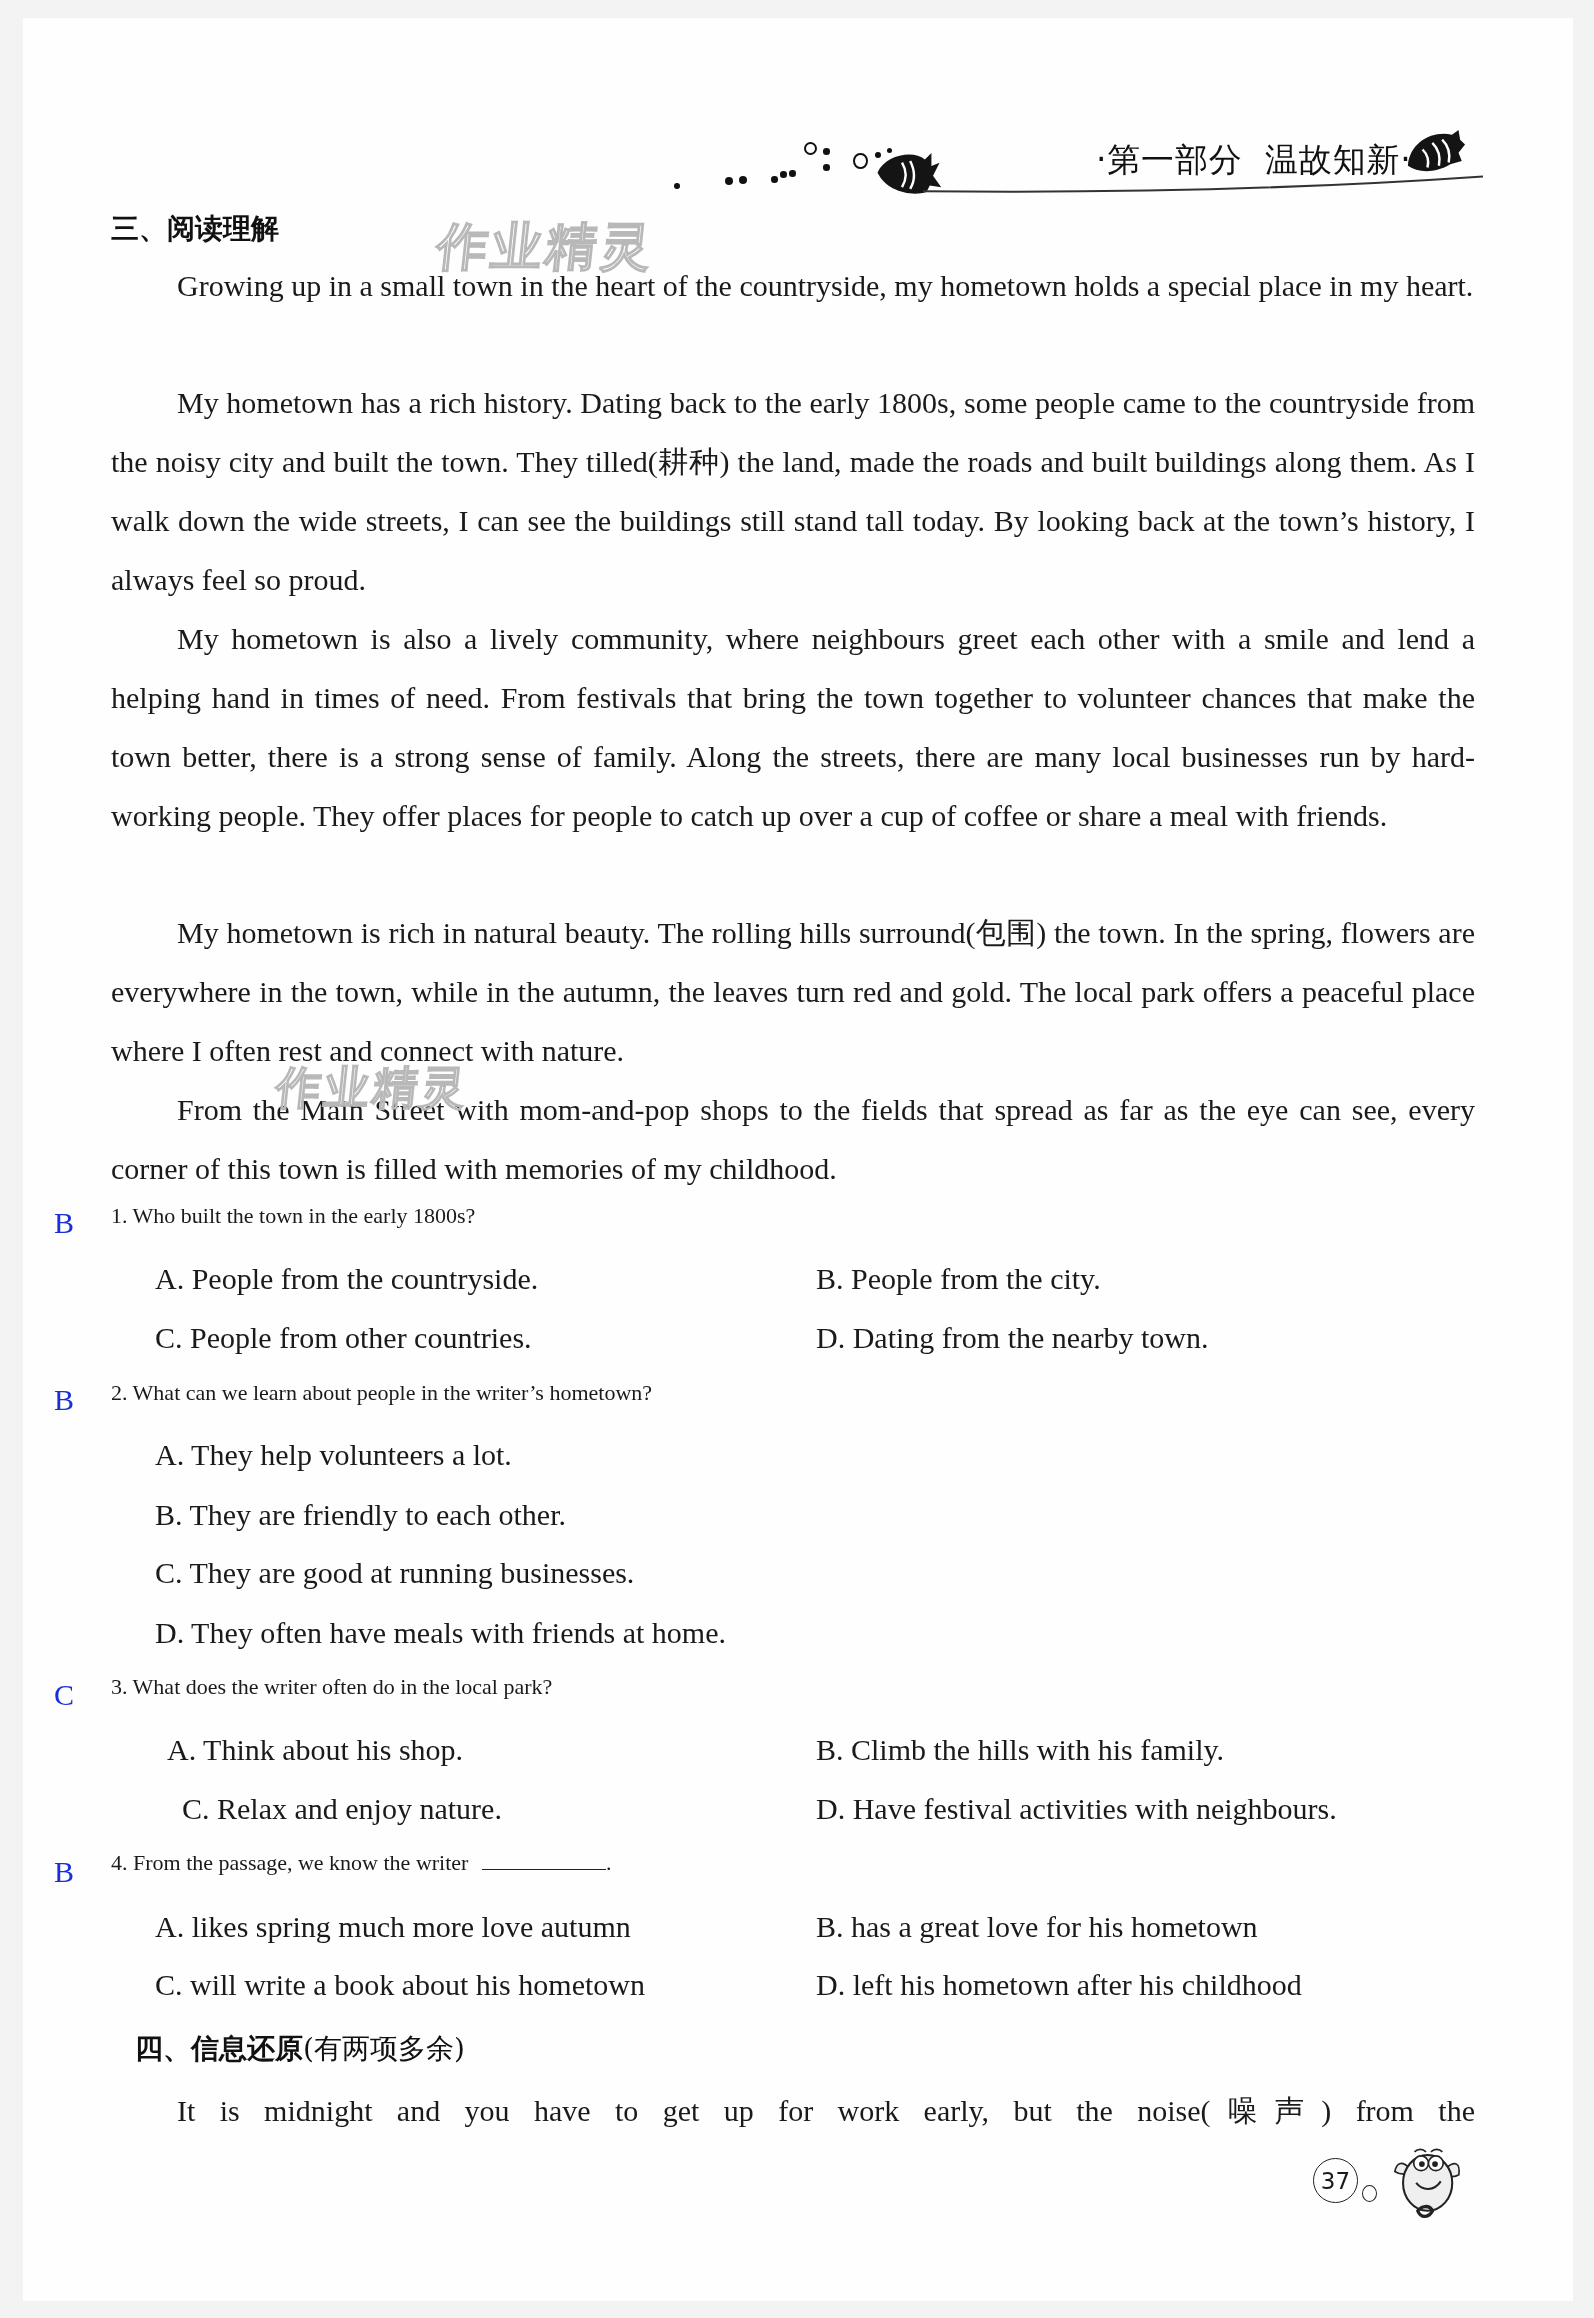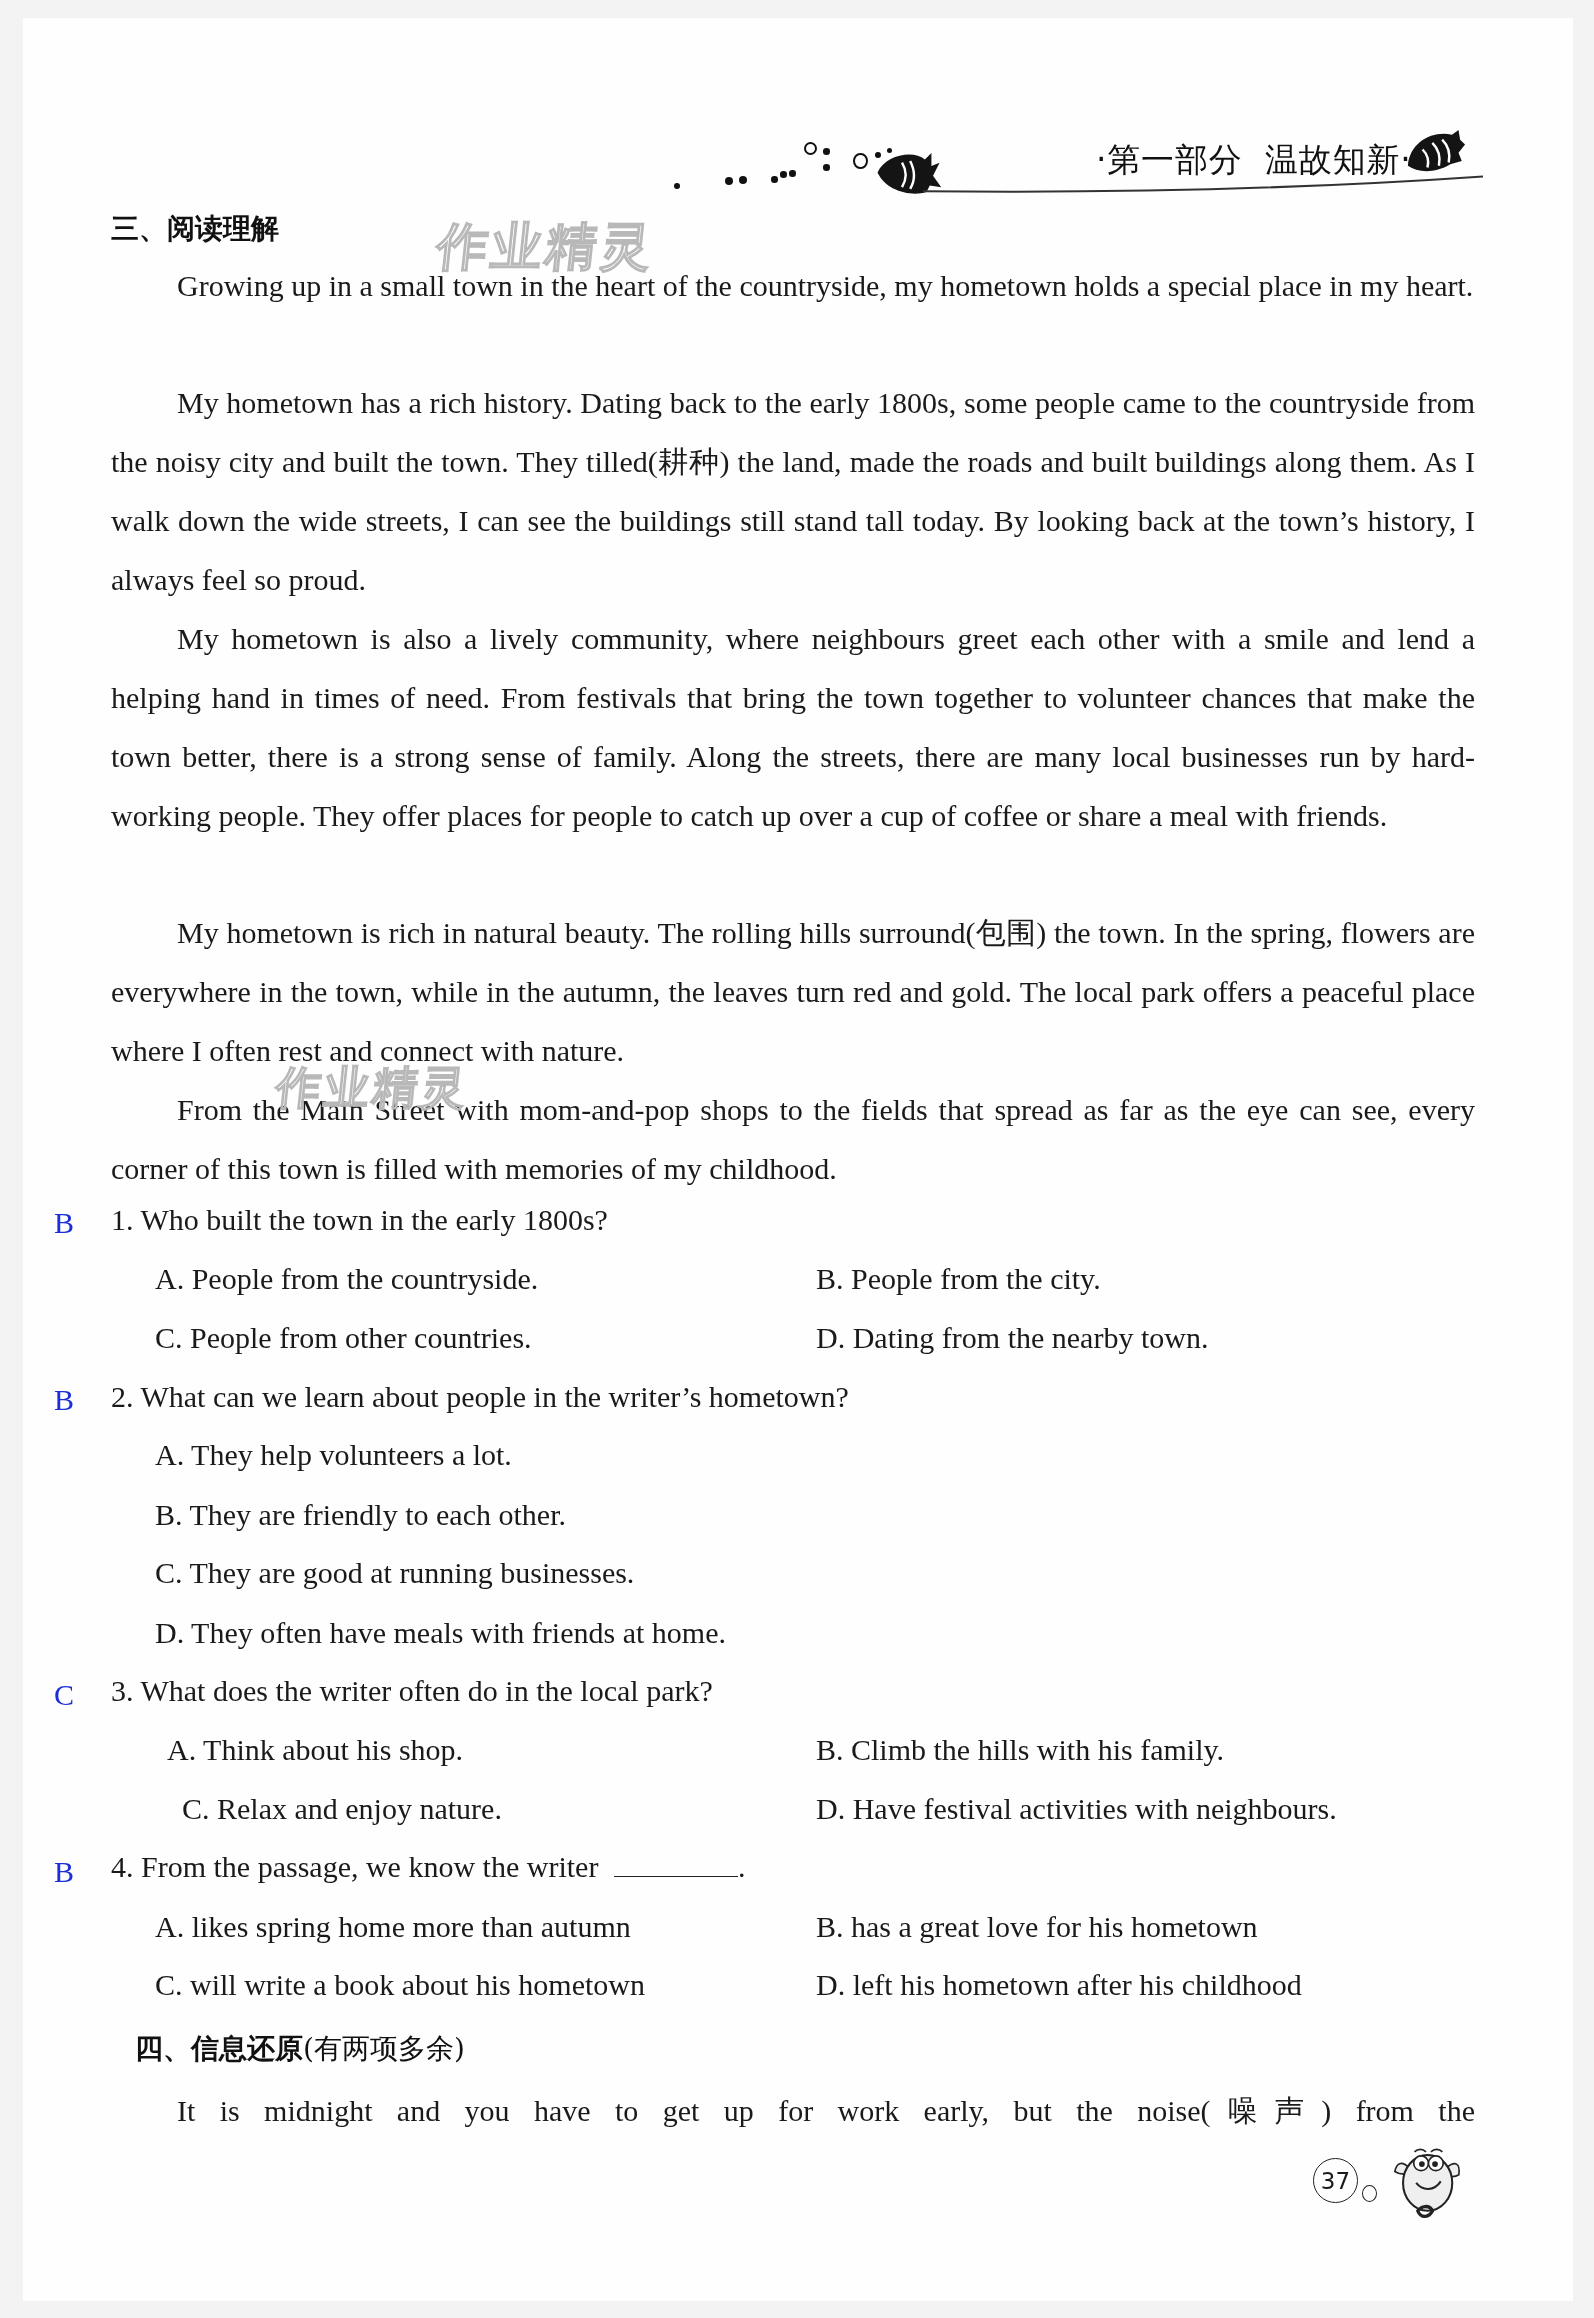--- a/index.html
+++ b/index.html
@@ -40,21 +40,21 @@
     position: absolute; left: 111px;
     font-family: "DejaVu Sans", sans-serif; font-weight: bold; font-size: 28px; color: #111;
   }
   .sec-title .sub { font-weight: normal; font-family: "DejaVu Serif", serif; }
 
   .para {
     position: absolute; left: 111px; width: 1364px;
     font-size: 30px; line-height: 59px; text-align: justify;
     text-indent: 66px;
   }
-  .q { position: absolute; font-size: 30px; white-space: nowrap; }
+  .q { position: absolute; font-size: 22px; white-space: nowrap; }
   .ans {
     position: absolute; left: 54px; font-size: 30px; color: #1a2fd8;
     font-family: "Liberation Serif", serif;
   }
   .opt { position: absolute; font-size: 30px; white-space: nowrap; }
   .blank { display: inline-block; width: 124px; border-bottom: 1.6px solid #222; margin-left: 8.2px; vertical-align: baseline; }
 
   .pagenum {
     position: absolute; left: 1313px; top: 2158px; width: 43px; height: 43px;
     border: 1.6px solid #222; border-radius: 50%;
@@ -149,21 +149,21 @@
   <div class="opt" style="left:816px;top:1792px;">D.  Have festival activities with neighbours.</div>
 </div>
 
 <div>
   <div class="ans" style="top:1855px;">B</div>
   <div class="q" style="left:111px;top:1850px;">
     <span>4.</span>
     <span>From the passage, we know the writer</span>
     <span class="blank"></span><span>.</span>
   </div>
-  <div class="opt" style="left:155px;top:1910px;">A.  likes spring home more than autumn</div>
+  <div class="opt" style="left:155px;top:1910px;">A.  likes spring much more love autumn</div>
   <div class="opt" style="left:816px;top:1910px;">B.  has a great love for his hometown</div>
   <div class="opt" style="left:155px;top:1968px;">C.  will write a book about his hometown</div>
   <div class="opt" style="left:816px;top:1968px;">D.  left his hometown after his childhood</div>
 </div>
 
 <div class="sec-title" style="top:2030px;margin-left:24px;">
   <span>四、信息还原</span><span class="sub">(有两项多余)</span>
 </div>
 <div class="para" style="top:2081px;text-align:justify;text-align-last:justify;">It is midnight and you have to get up for work early, but the noise(噪声) from the</div>
 

